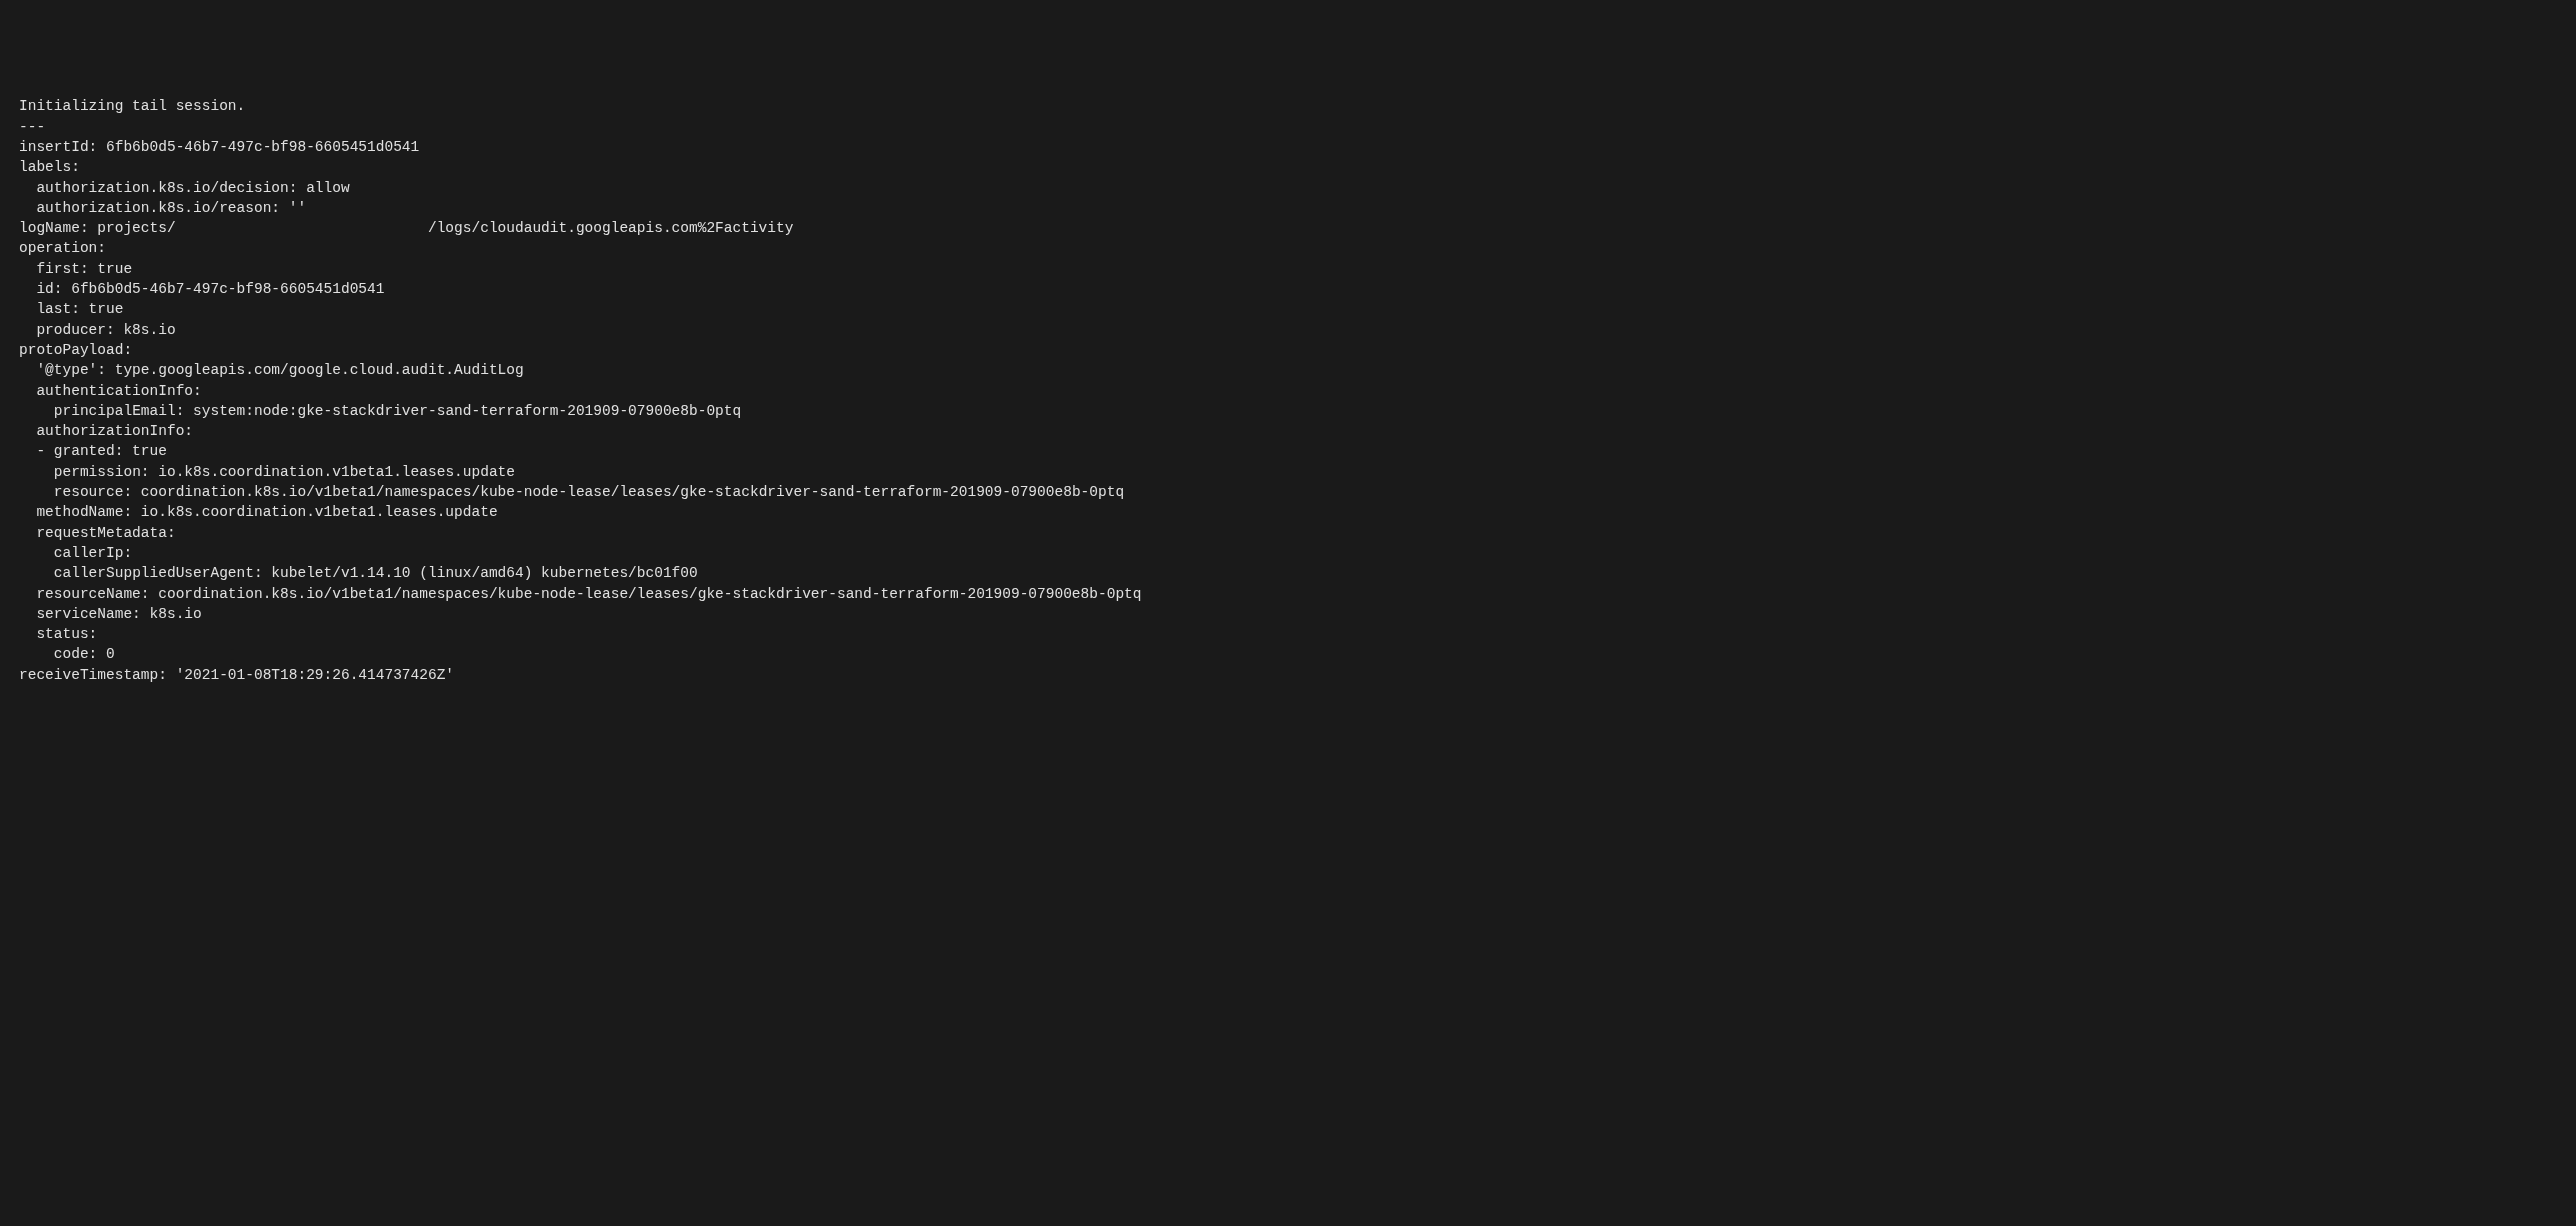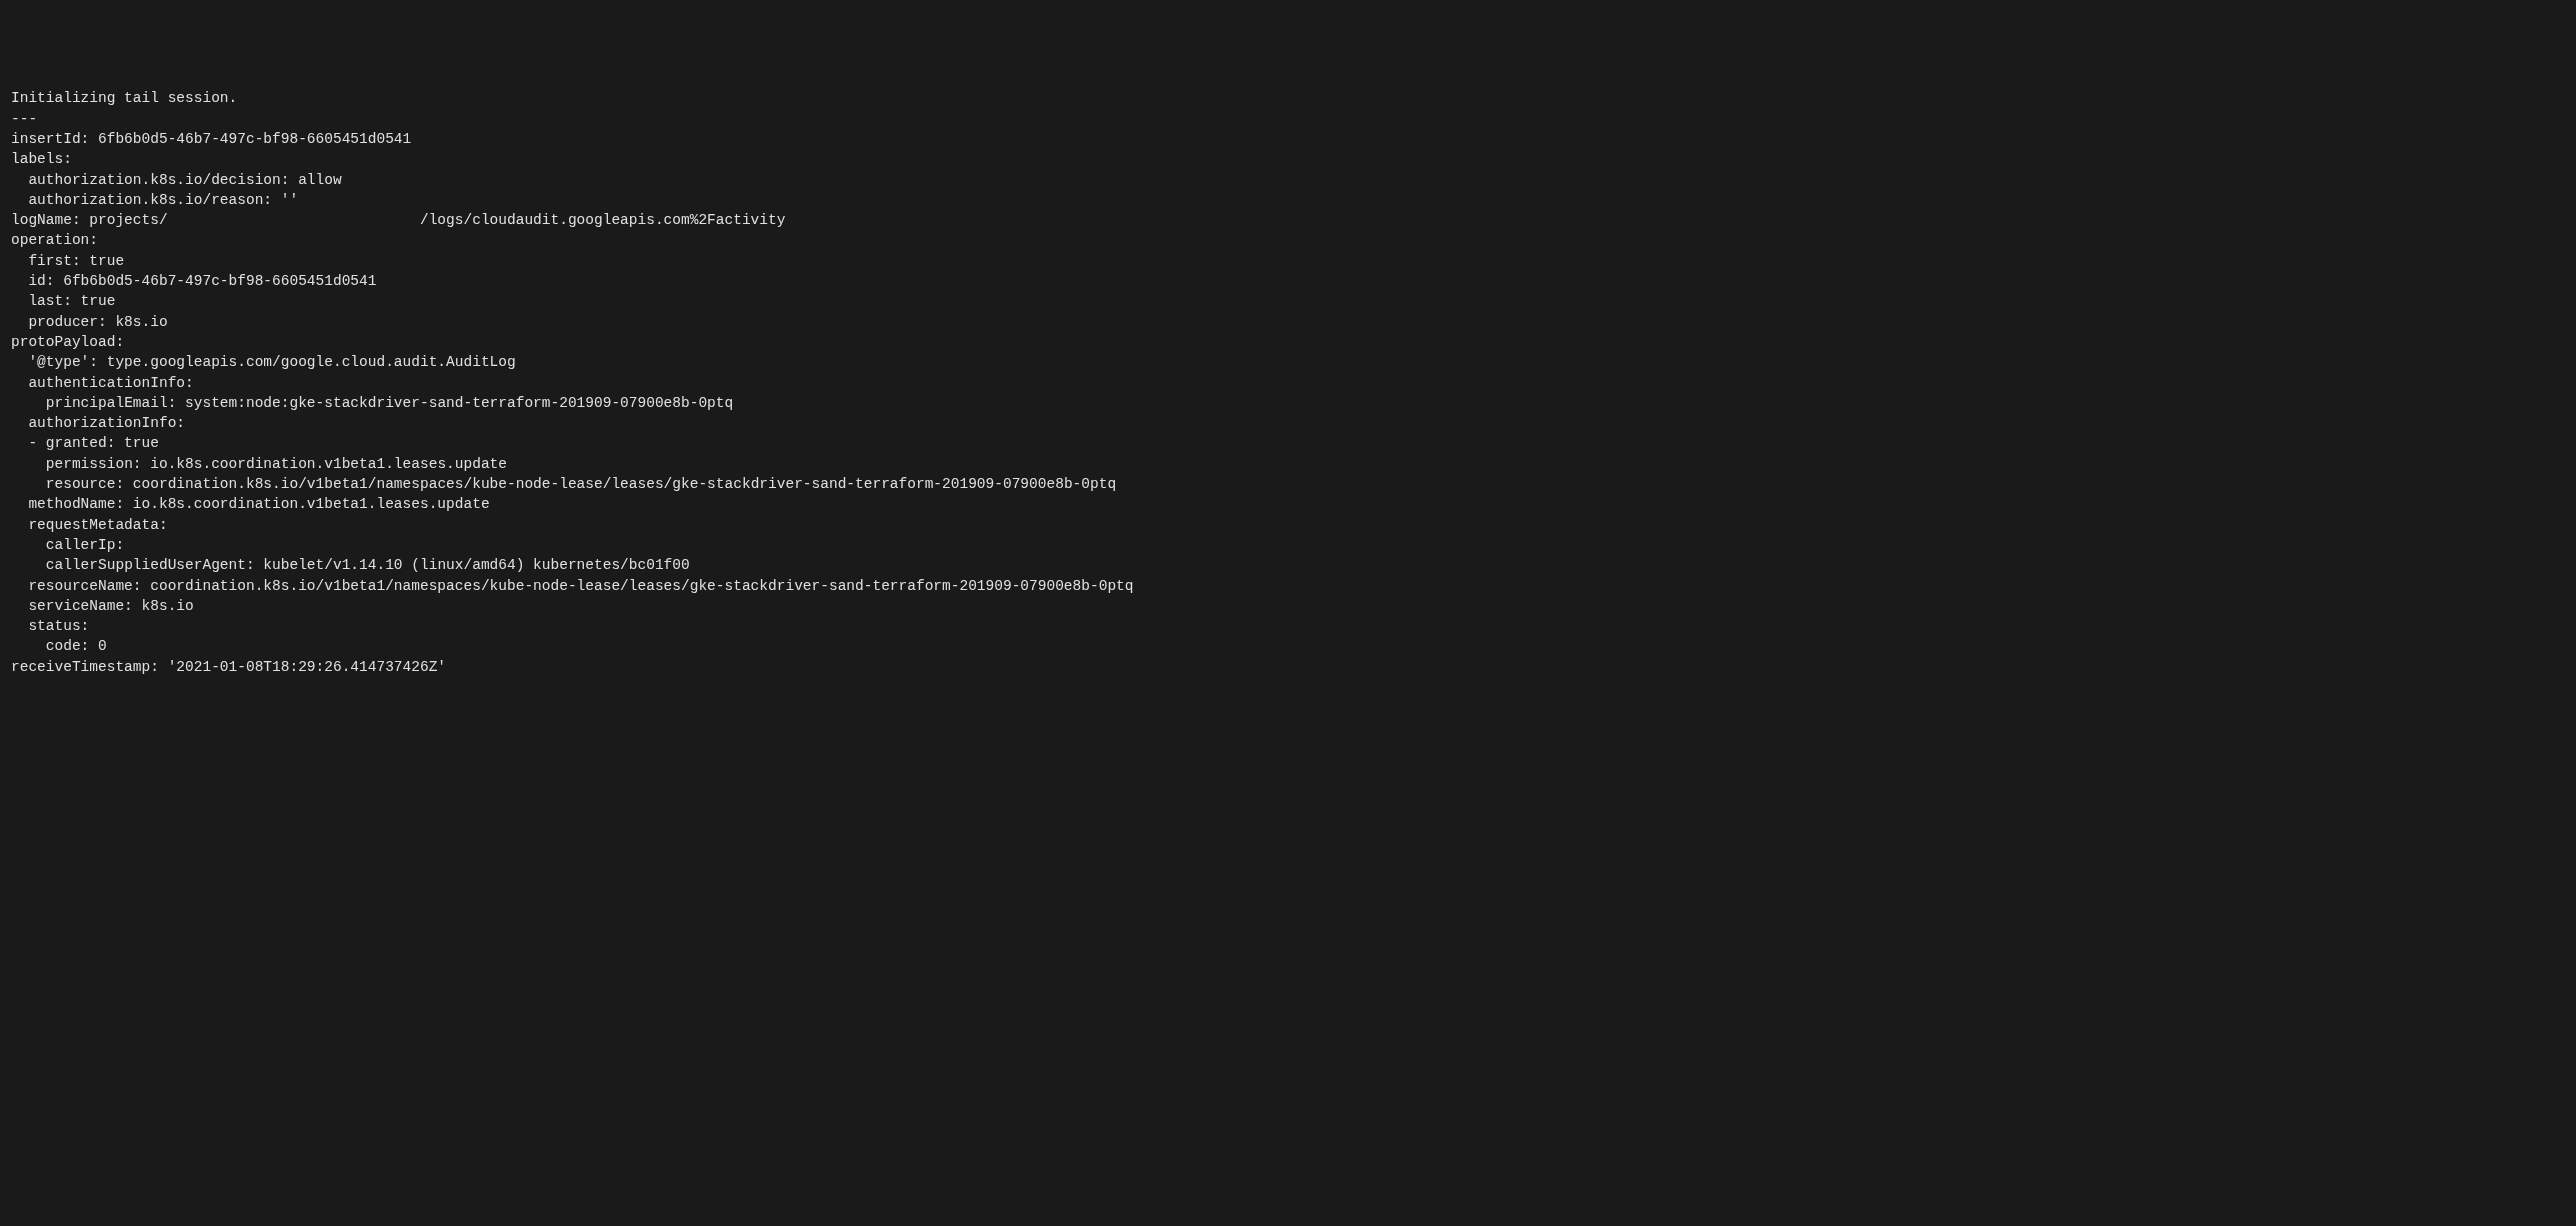--- a/index.html
+++ b/index.html
@@ -7,21 +7,21 @@
       padding: 7.2px 11px;
       background-color: #1a1a1a;
       color: #e0e0e0;
       font-family: 'Menlo', 'Monaco', 'Consolas', 'Courier New', monospace;
       font-size: 14.5px;
       line-height: 1.4;
       white-space: pre-wrap;
       word-break: break-all;
     }
     pre {
-      margin: 0;
+      margin: 8px;
       font-family: inherit;
       white-space: pre-wrap;
       word-break: break-all;
     }
   </style>
 </head>
 <body>
 
 
 

